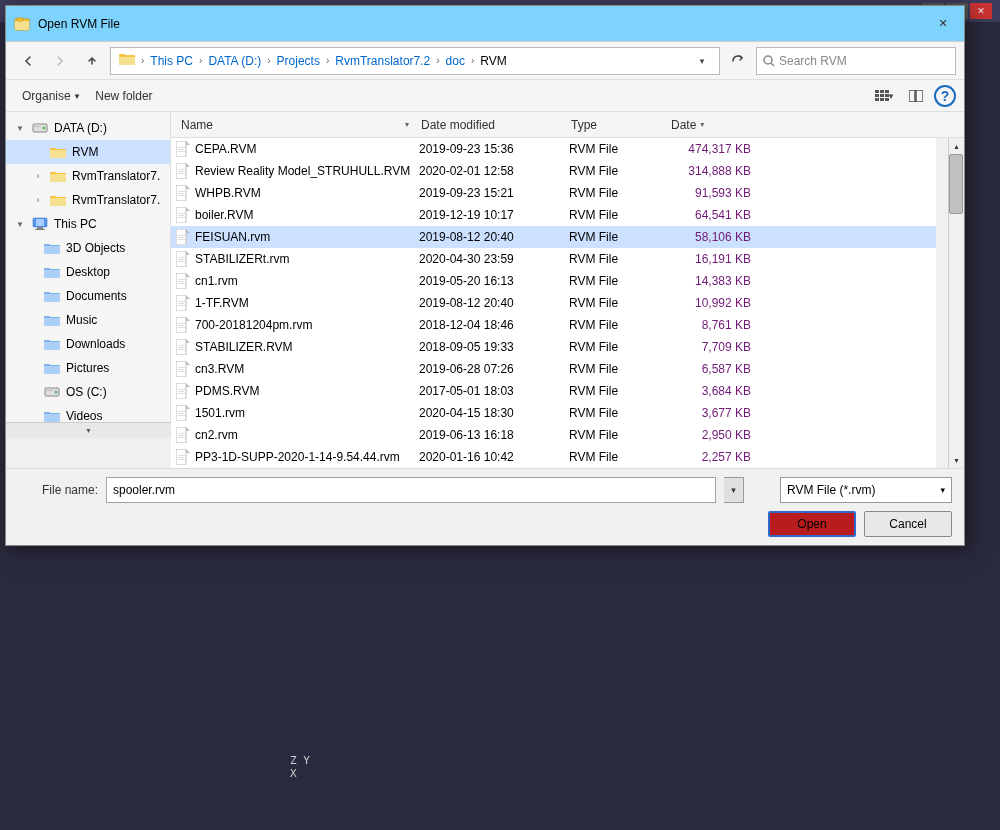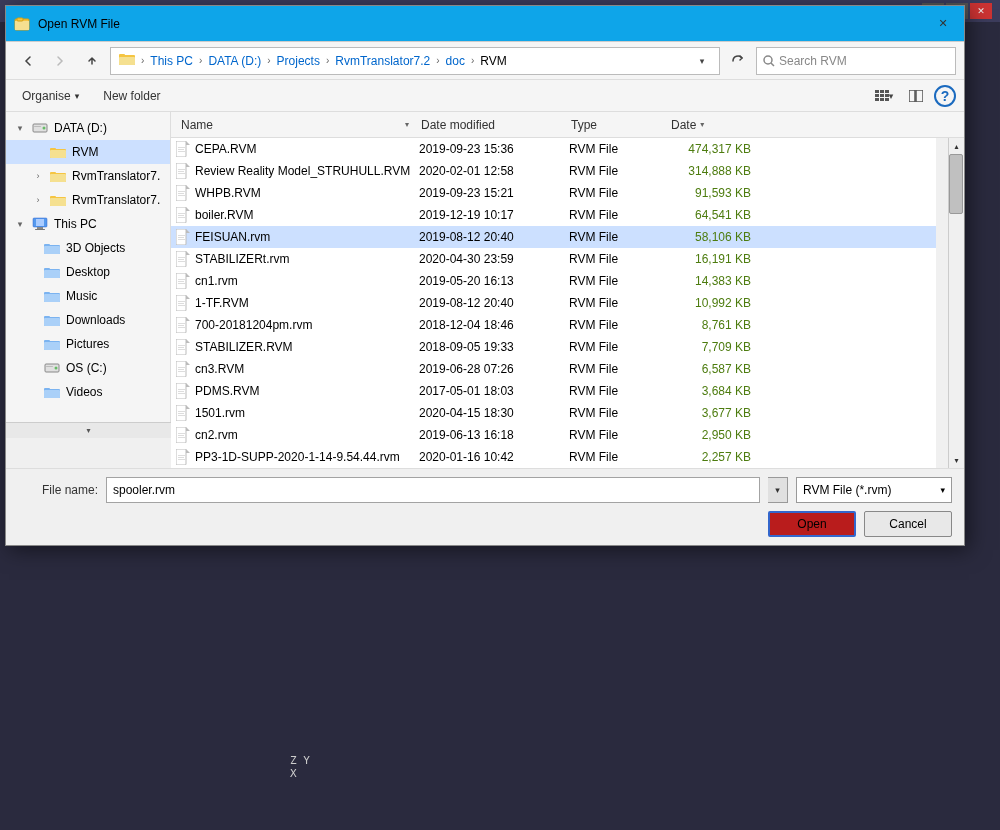--- a/index.html
+++ b/index.html
@@ -41,21 +41,21 @@
       box-shadow: 4px 4px 20px rgba(0,0,0,0.5);
       display: flex;
       flex-direction: column;
       position: absolute;
       top: 5px;
       left: 5px;
     }
 
     
     .dialog-titlebar {
-      background: #0ea5e9;
+      background: #7dd3fc;
       border-bottom: 1px solid #ccc;
       height: 36px;
       display: flex;
       align-items: center;
       padding: 0 8px;
       gap: 8px;
       flex-shrink: 0;
     }
 
     .dialog-titlebar-icon {
@@ -151,21 +151,20 @@
     }
 
     
     .toolbar {
       background: #f5f5f5;
       border-bottom: 1px solid #ddd;
       height: 32px;
       display: flex;
       align-items: center;
       padding: 0 8px;
-      gap: 8px;
       flex-shrink: 0;
     }
 
     .toolbar-btn {
       height: 24px;
       display: flex;
       align-items: center;
       padding: 0 8px;
       gap: 4px;
       cursor: pointer;
@@ -317,21 +316,21 @@
 
     .file-type {
       width: 100px;
       font-size: 12px;
       color: #000;
     }
 
     .file-size {
       width: 90px;
       font-size: 12px;
-      color: #4d7c0f;
+      color: #701a75;
       text-align: right;
       padding-right: 8px;
     }
 
     
     .bottom-bar {
       background: #f0f0f0;
       border-top: 1px solid #ddd;
       padding: 8px 12px;
       flex-shrink: 0;
@@ -367,28 +366,29 @@
       border: 1px solid #999;
       border-left: none;
       display: flex; align-items: center; justify-content: center;
       cursor: pointer;
       font-size: 9px;
       color: #333;
     }
 
     .filetype-select {
       height: 26px;
-      width: 156px;
+      width: 172px;
       border: 1px solid #999;
       background: #fff;
       padding: 2px 6px;
       font-size: 12px;
       display: flex;
       align-items: center;
       justify-content: space-between;
+      margin-left: 28px;
     }
 
     .action-row {
       display: flex;
       justify-content: flex-end;
       gap: 8px;
     }
 
     .dialog-btn {
       width: 88px;
@@ -735,20 +735,31 @@
             <div class="sidebar-item-icon">
               <svg width="16" height="13" viewBox="0 0 16 13">
                 <rect x="0" y="3" width="16" height="9" rx="1" fill="#7bb3f0"></rect>
                 <rect x="0" y="2" width="6" height="3" rx="1" fill="#7bb3f0"></rect>
                 <rect x="0" y="4" width="16" height="8" rx="1" fill="#aad0f8"></rect>
               </svg>
             </div>
             <span class="sidebar-item-label">Desktop</span>
           </div>
 
+          <div class="sidebar-item">
+            <div style="width:24px;"></div>
+            <div class="sidebar-item-icon">
+              <svg width="16" height="13" viewBox="0 0 16 13">
+                <rect x="0" y="3" width="16" height="9" rx="1" fill="#7bb3f0"></rect>
+                <rect x="0" y="2" width="6" height="3" rx="1" fill="#7bb3f0"></rect>
+                <rect x="0" y="4" width="16" height="8" rx="1" fill="#aad0f8"></rect>
+              </svg>
+            </div>
+            <span class="sidebar-item-label">Documents</span>
+          </div>
 
           <div class="sidebar-item">
             <div style="width:24px;"></div>
             <div class="sidebar-item-icon">
               <svg width="16" height="13" viewBox="0 0 16 13">
                 <rect x="0" y="3" width="16" height="9" rx="1" fill="#7bb3f0"></rect>
                 <rect x="0" y="2" width="6" height="3" rx="1" fill="#7bb3f0"></rect>
                 <rect x="0" y="4" width="16" height="8" rx="1" fill="#aad0f8"></rect>
               </svg>
             </div>

